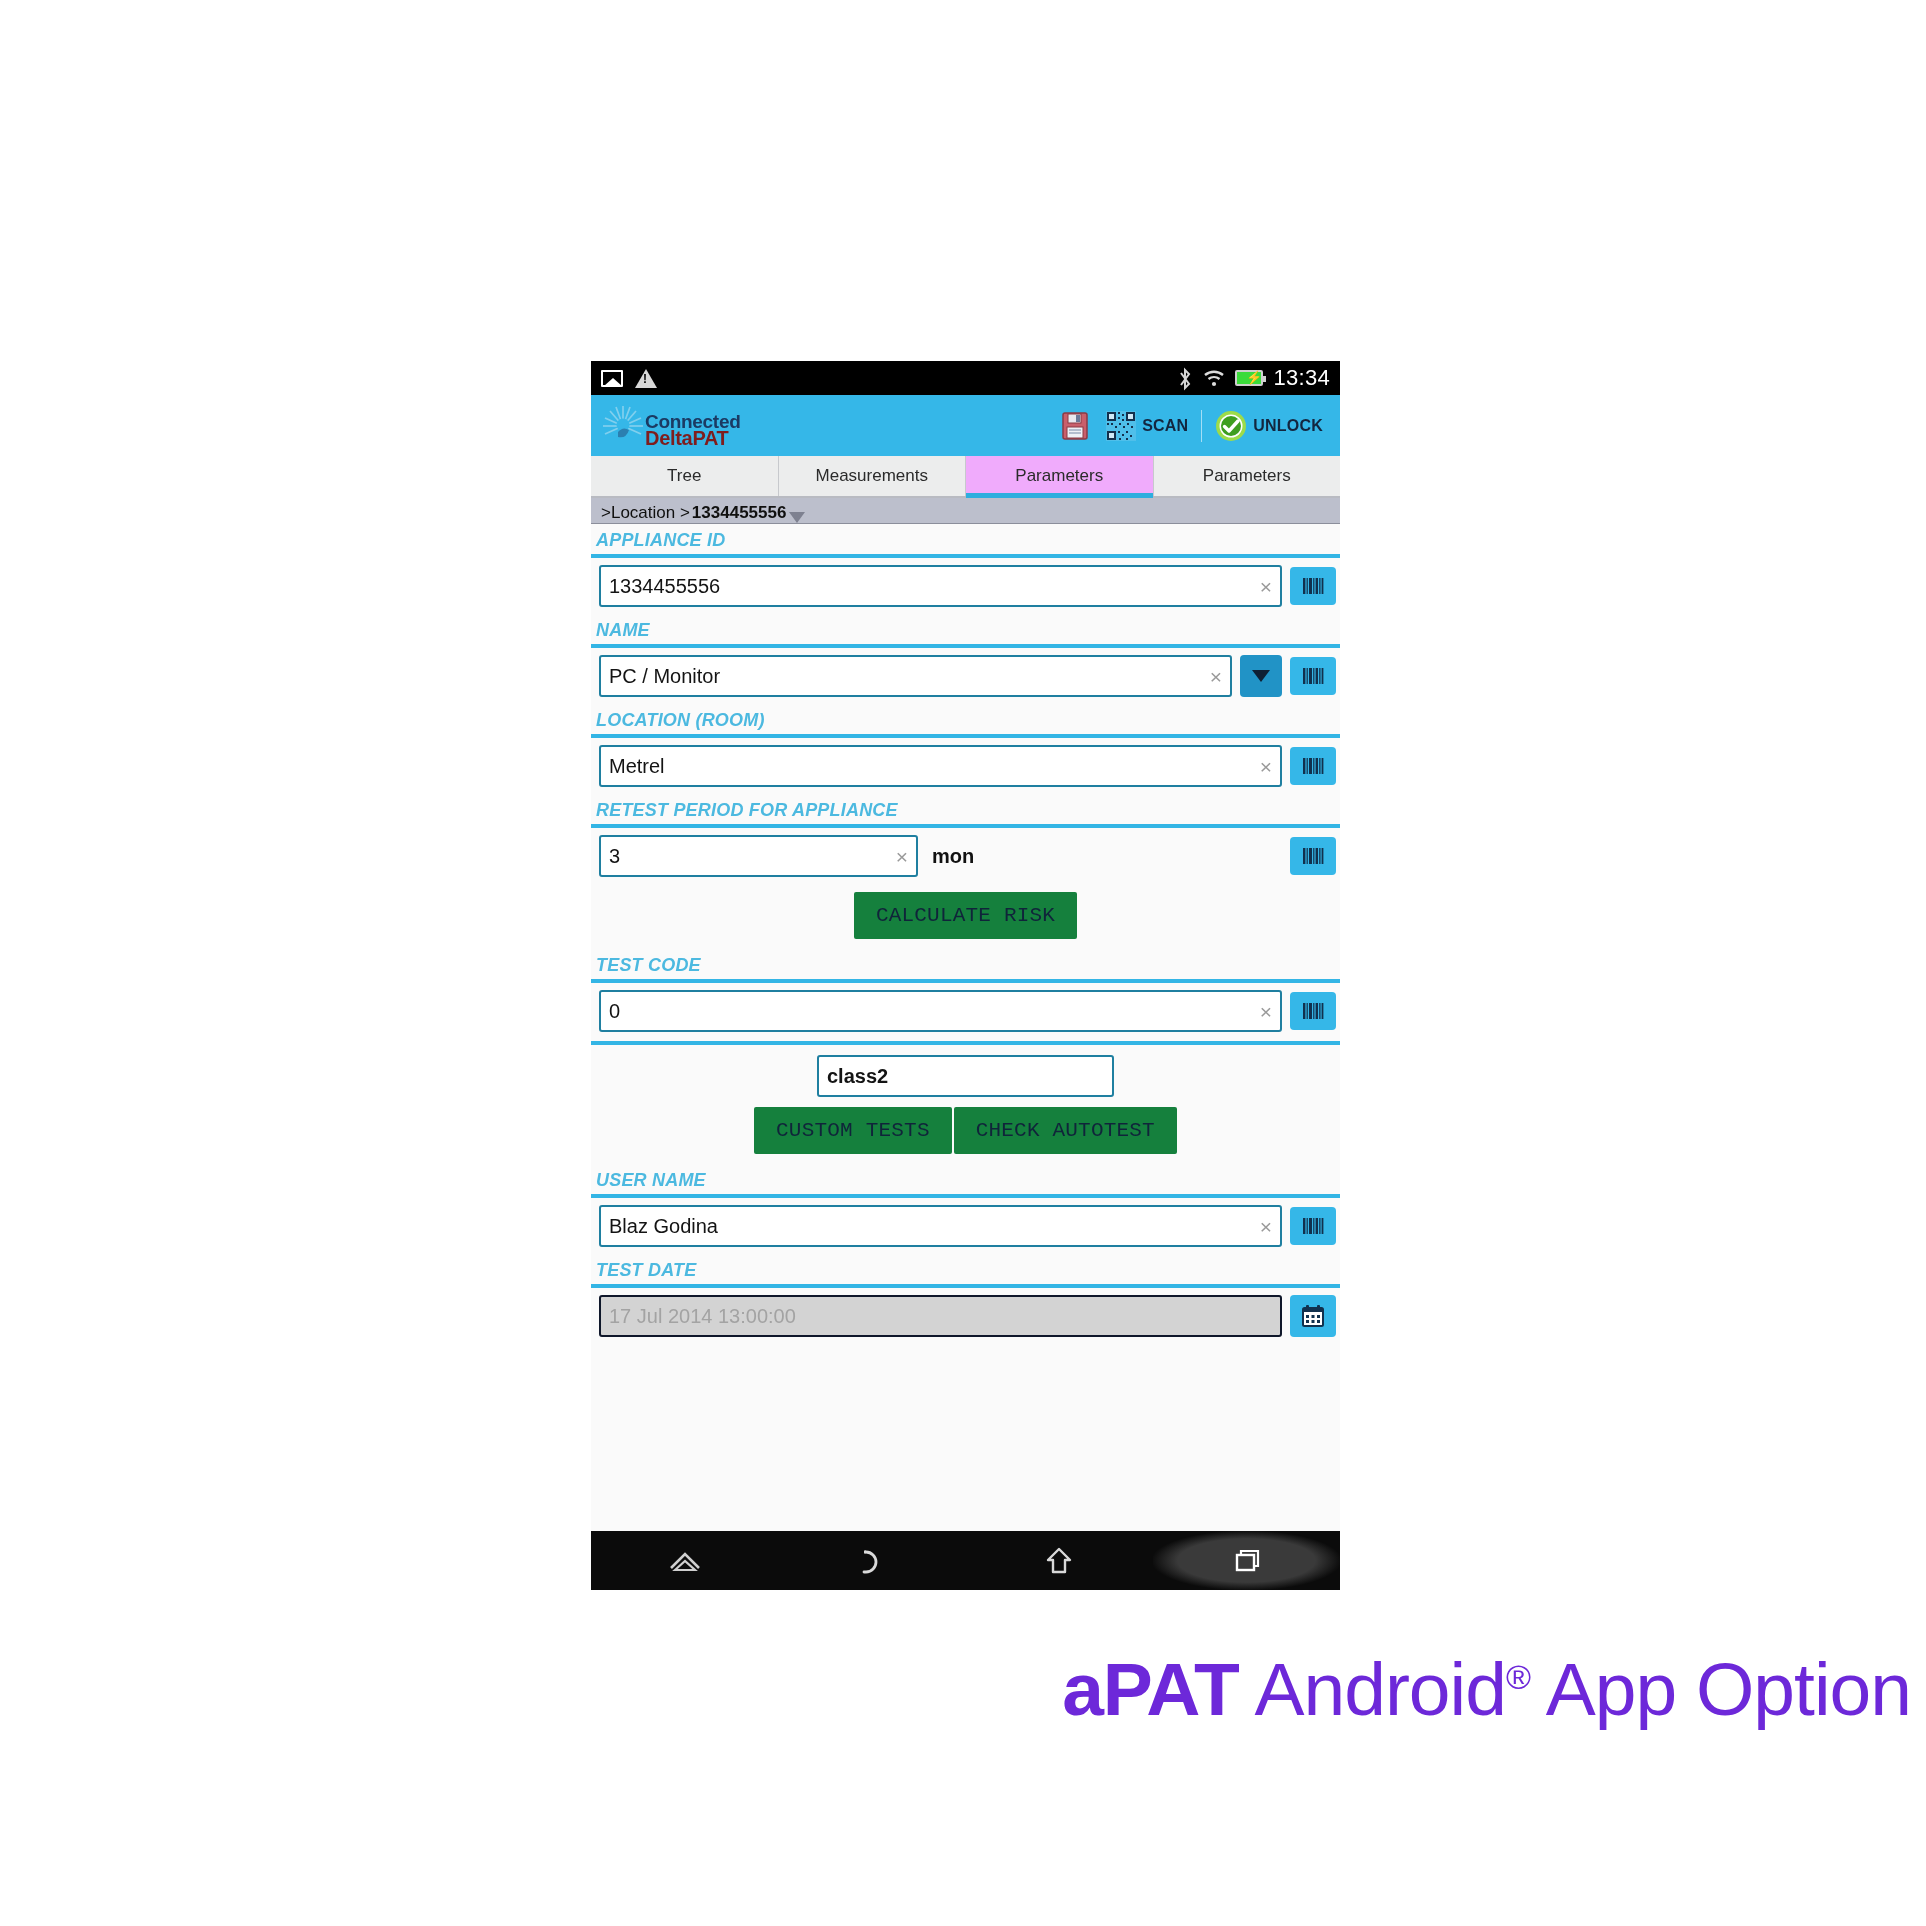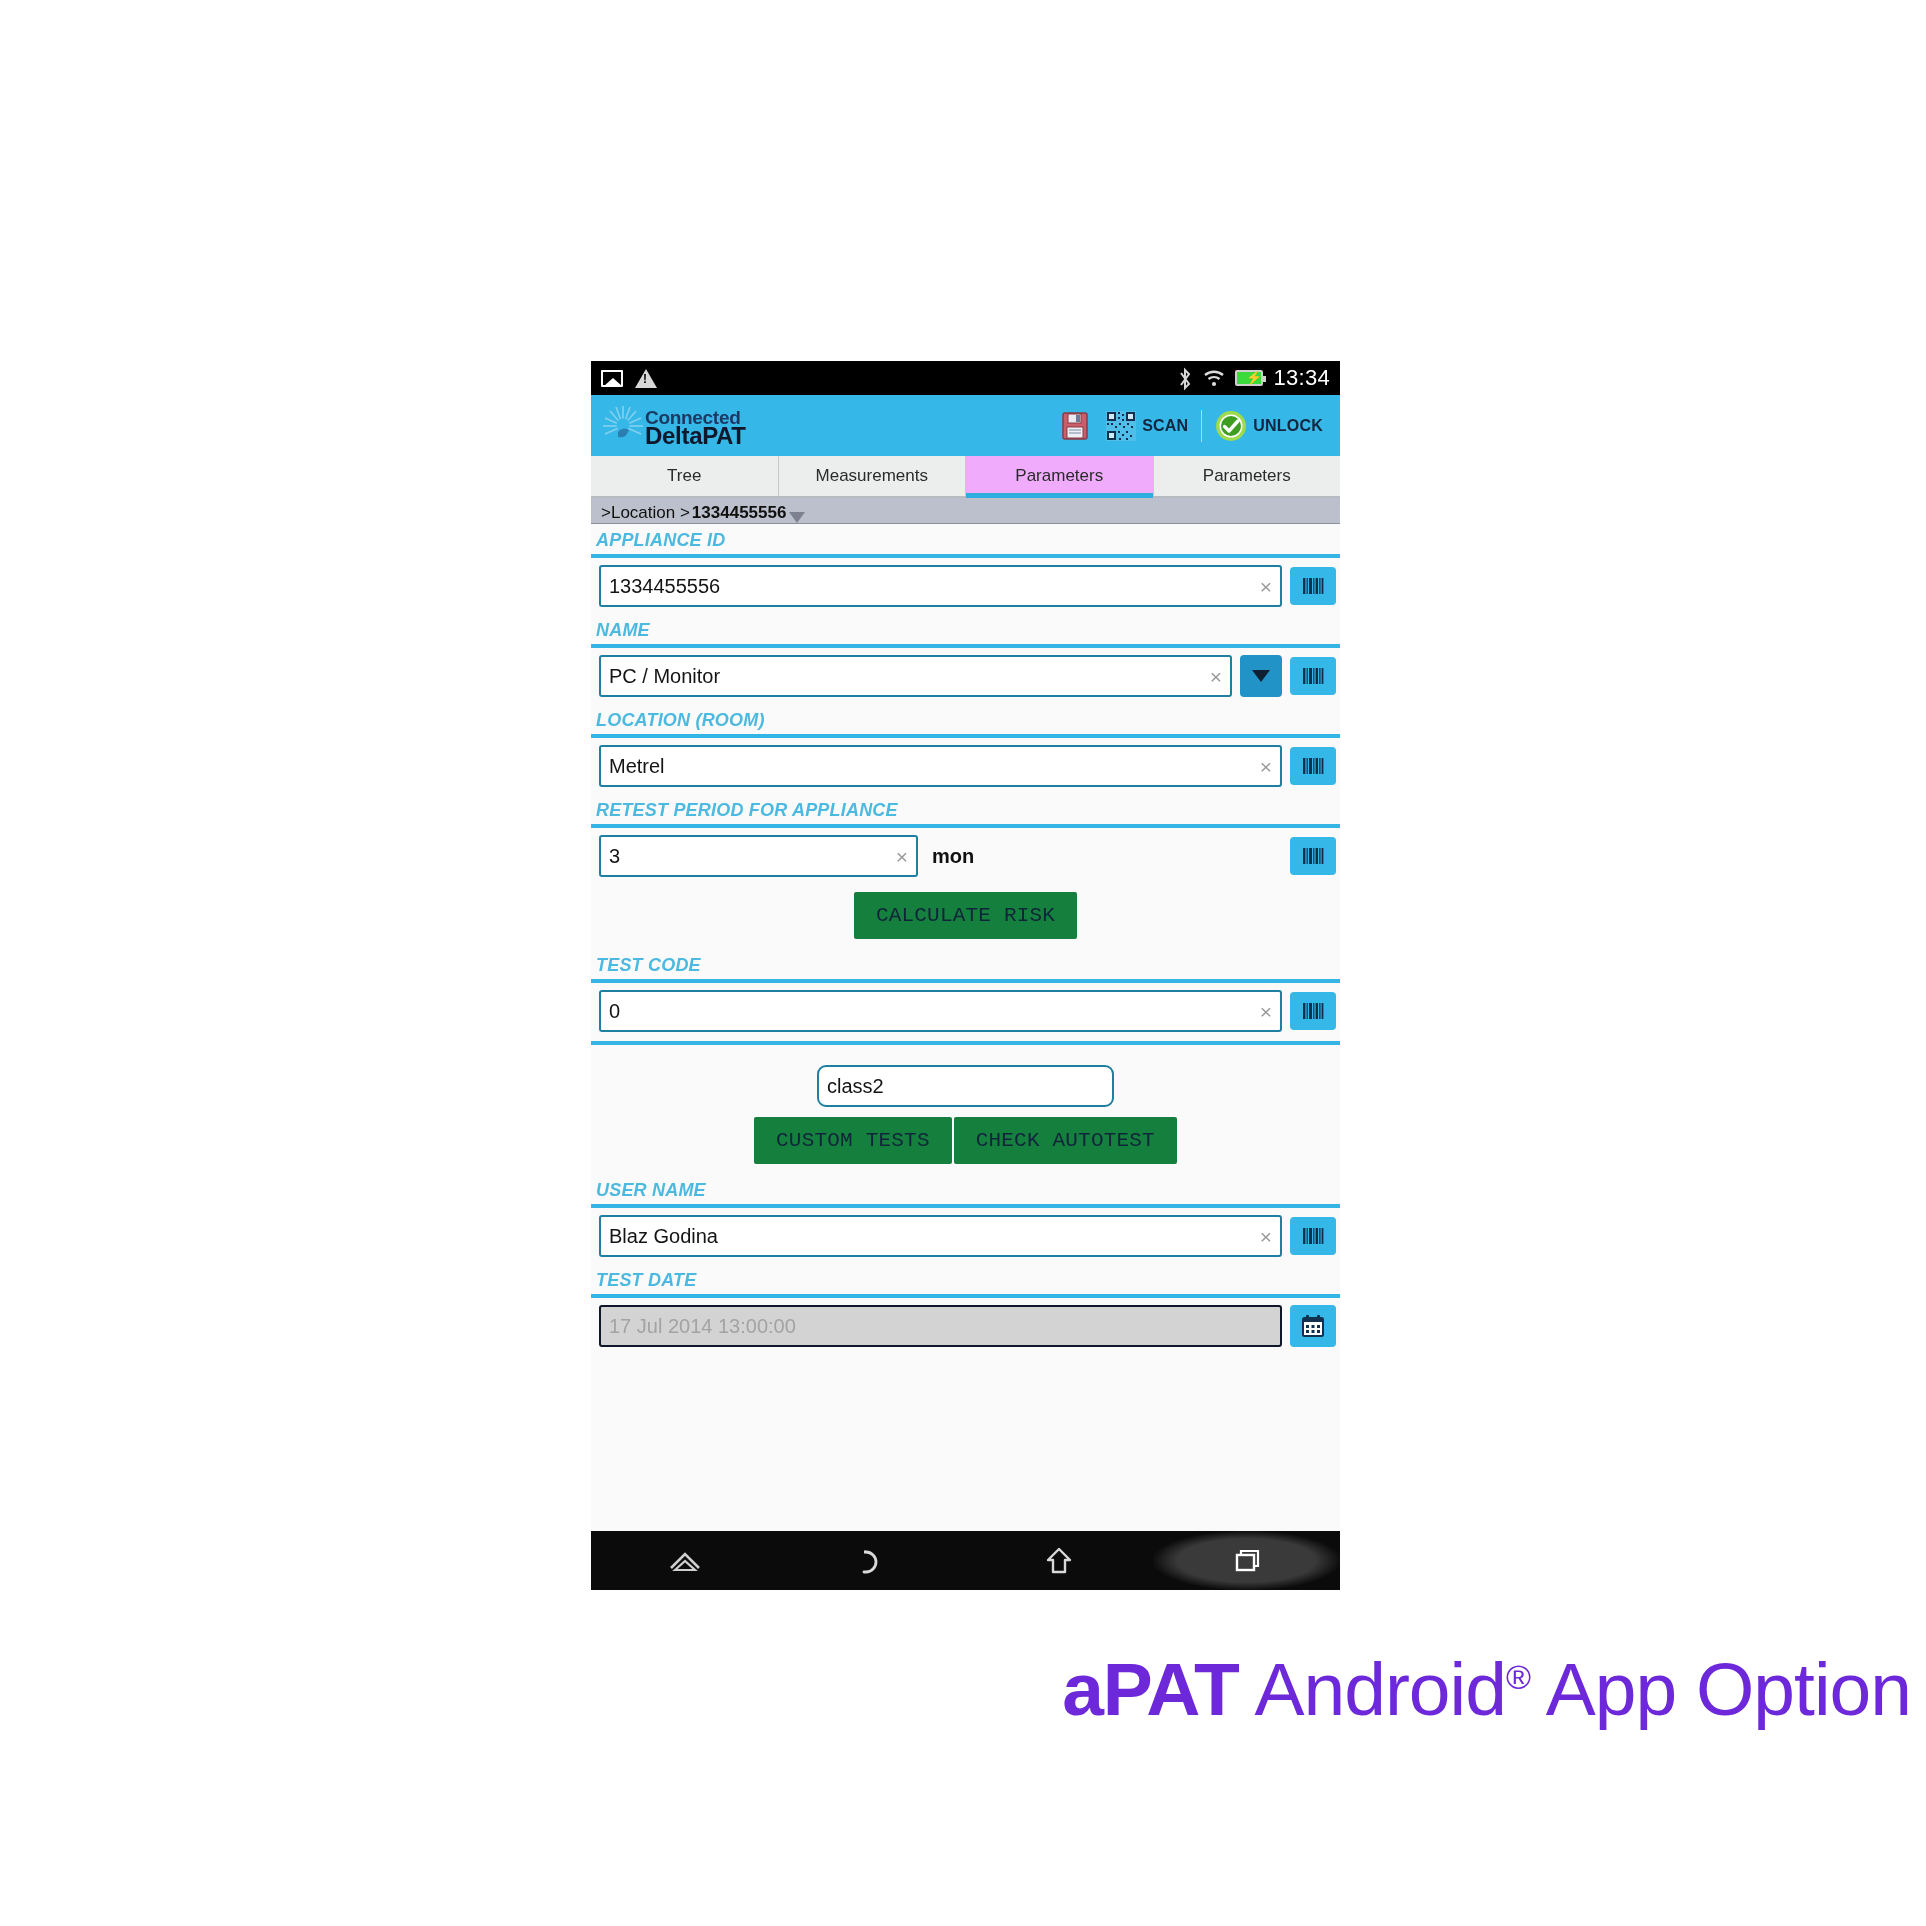--- a/index.html
+++ b/index.html
@@ -80,21 +80,21 @@
     position: relative;
   }
   .logo-wrap { display: flex; align-items: flex-end; gap: 0; }
   .logo-mark { width: 44px; height: 44px; position: relative; }
   .logo-text { line-height: 1.0; }
   .logo-l1 {
     font-size: 19px; font-weight: bold; color: #1b3a63;
     letter-spacing: -0.3px; display: block;
   }
   .logo-l2 {
-    font-size: 24px; font-weight: bold; color: #0f172a;
+    font-size: 20px; font-weight: bold; color: #7f1d1d;
     letter-spacing: -0.3px; display: block; margin-top: -3px;
   }
   .appbar-actions { margin-left: auto; display: flex; align-items: center; }
   .act { display: flex; align-items: center; gap: 6px; padding: 0 9px; }
   .act-label { font-size: 16px; font-weight: bold; color: #13263f; letter-spacing: 0.2px; }
   .vdiv { width: 1px; height: 32px; background: rgba(255,255,255,0.55); margin: 0 4px; }
 
   .ico-save { width: 26px; height: 28px; }
   .ico-qr { width: 30px; height: 30px; }
   .ico-check { width: 32px; height: 32px; }
@@ -188,24 +188,24 @@
     background: #15803d; border: none; border-radius: 2px;
     color: #10243a; font-size: 21px;
     padding: 12px 22px;
     font-family: Liberation Mono, monospace;
     letter-spacing: 0.2px;
   }
   .centerrow { display: flex; justify-content: center; padding: 8px 0 10px; }
   .btnrow { display: flex; justify-content: center; gap: 2px; padding: 0 0 10px; }
 
   .classbox {
-    width: 297px; height: 42px; margin: 20px auto 0;
-    border: 2px solid #1f7fa0; background: #fff; border-radius: 9px;
+    width: 297px; height: 42px; margin: 10px auto 0;
+    border: 2px solid #1f7fa0; background: #fff; border-radius: 3px;
     display: flex; align-items: center; padding: 0 8px;
-    font-size: 20px; color: #141414;
+    font-size: 20px; color: #141414; font-weight: bold;
   }
   .inp-disabled {
     background: #d3d3d3; border: 2px solid #0f172a; color: #a3a3a3;
   }
   .btn-cal {
     width: 46px; height: 42px; background: #35b7e8; border-radius: 4px;
     display: flex; align-items: center; justify-content: center;
     flex: 0 0 46px;
   }
 

